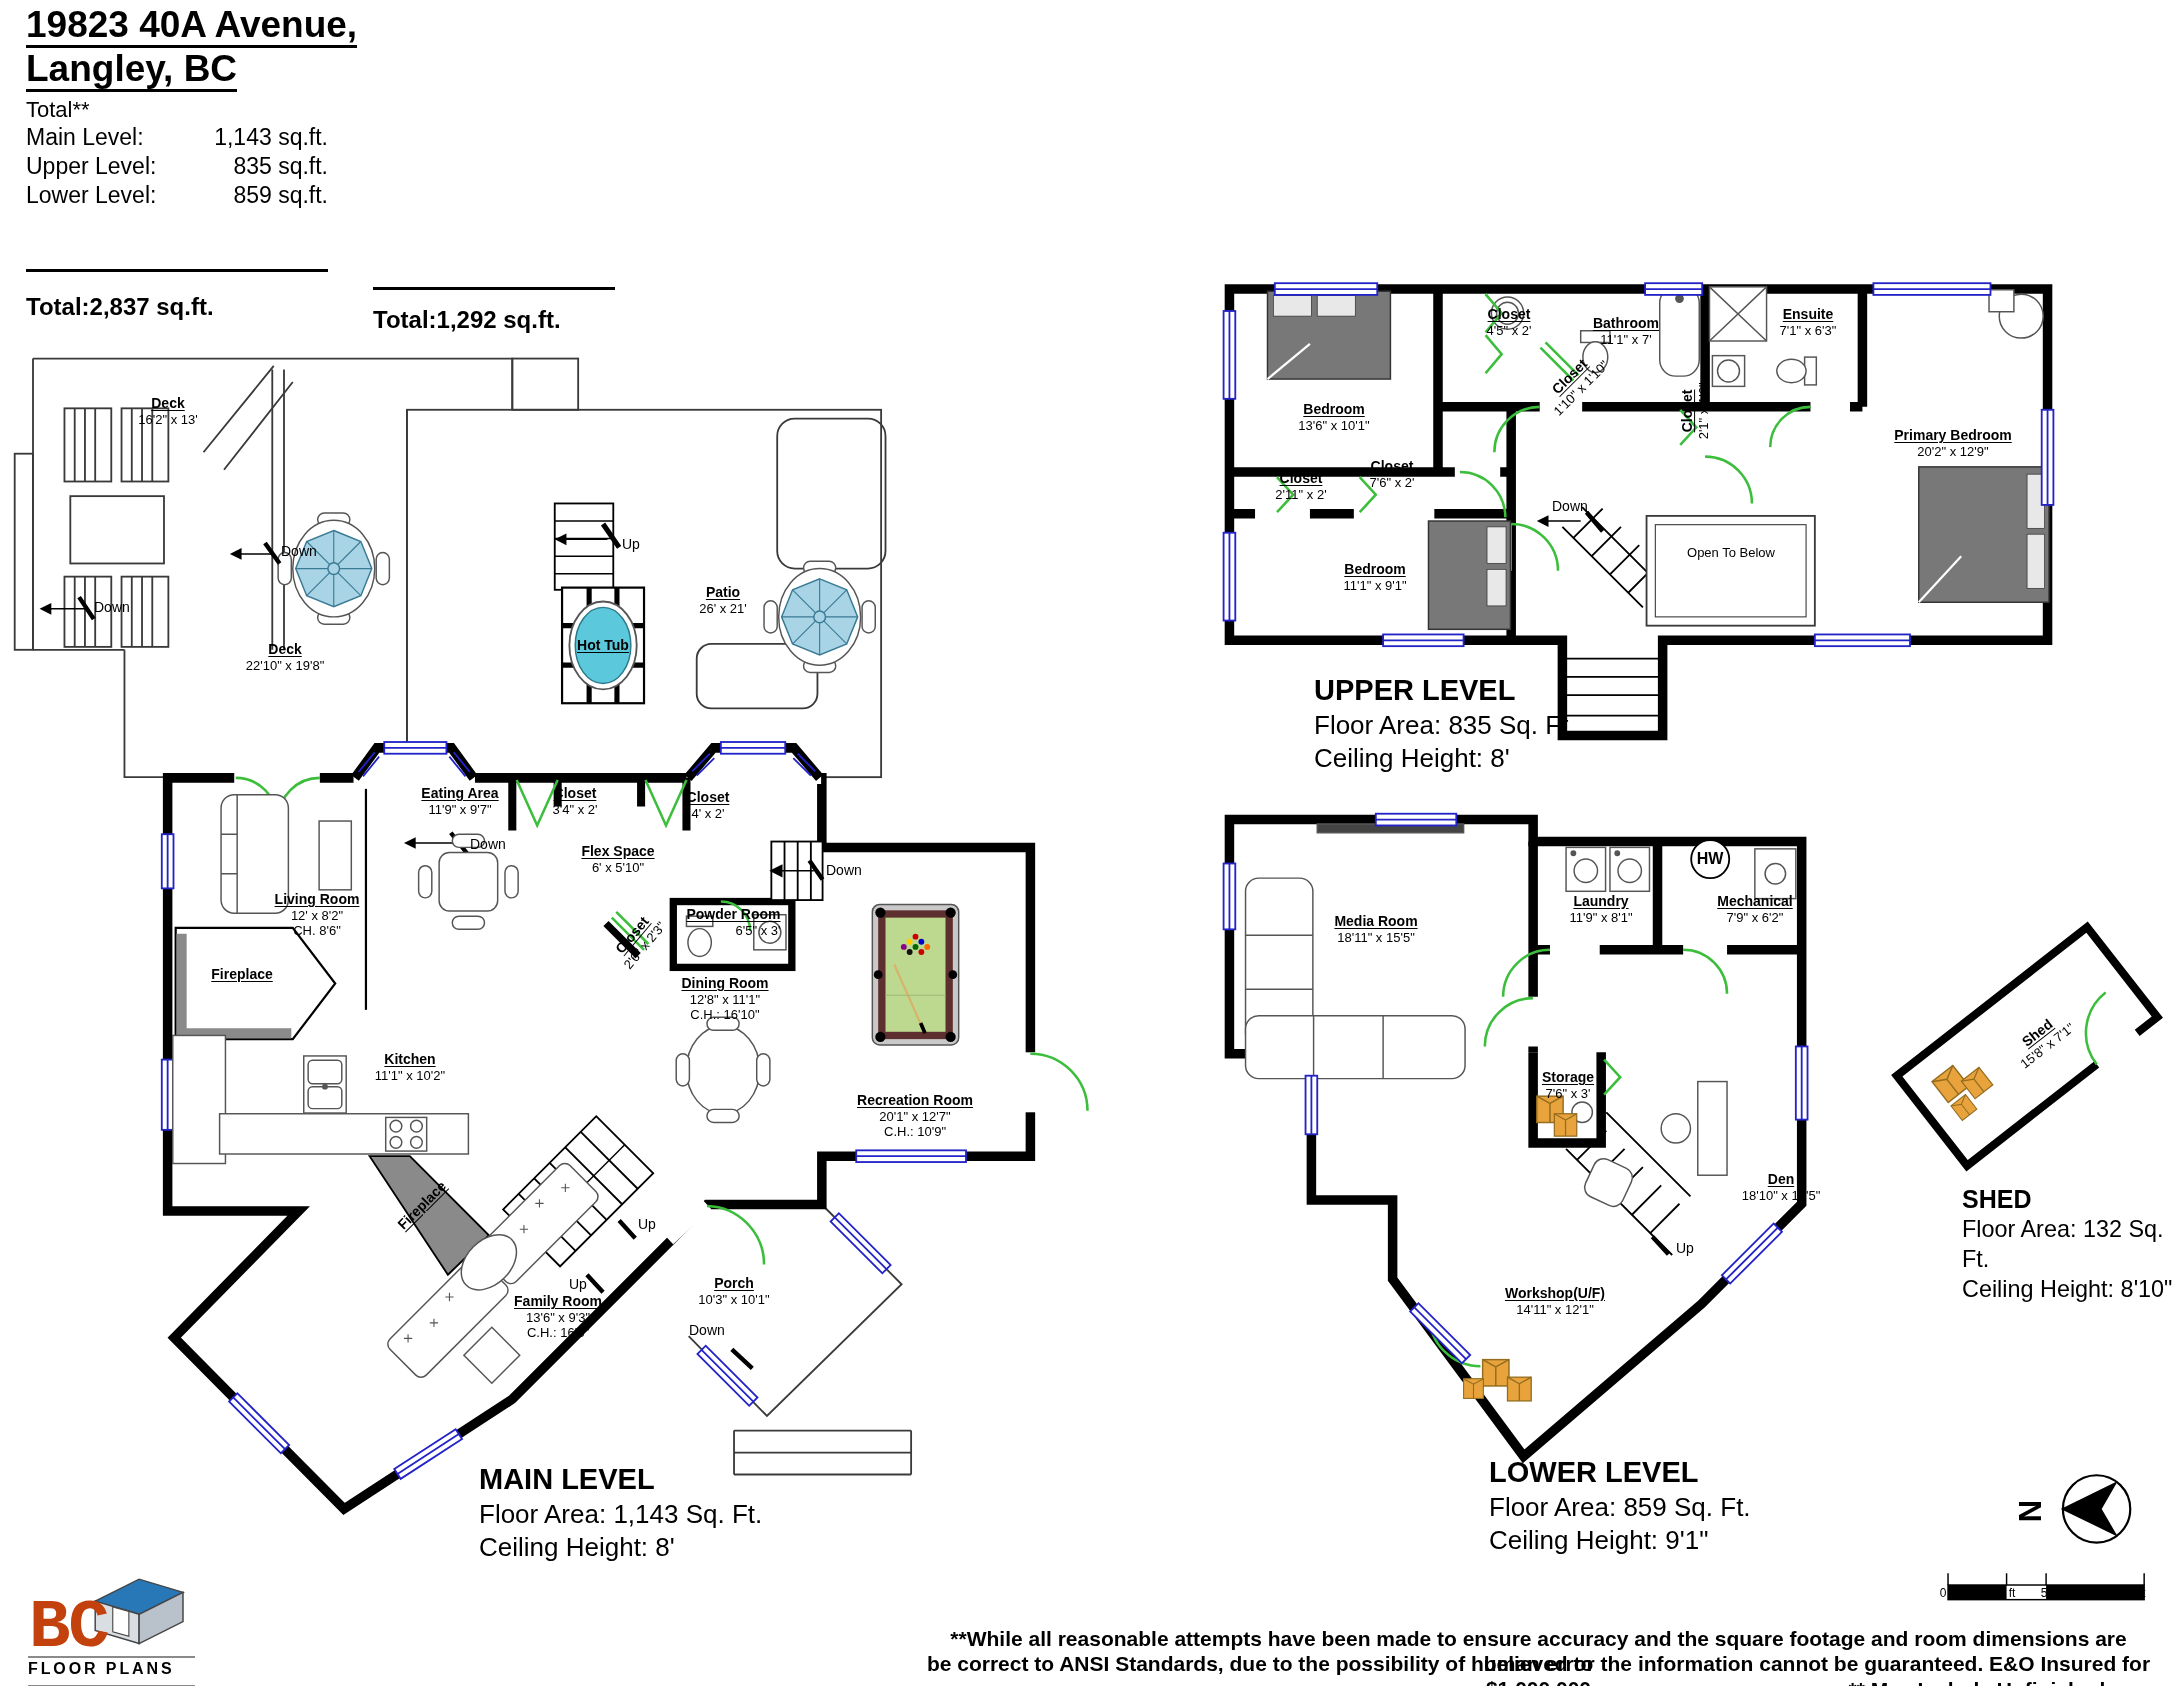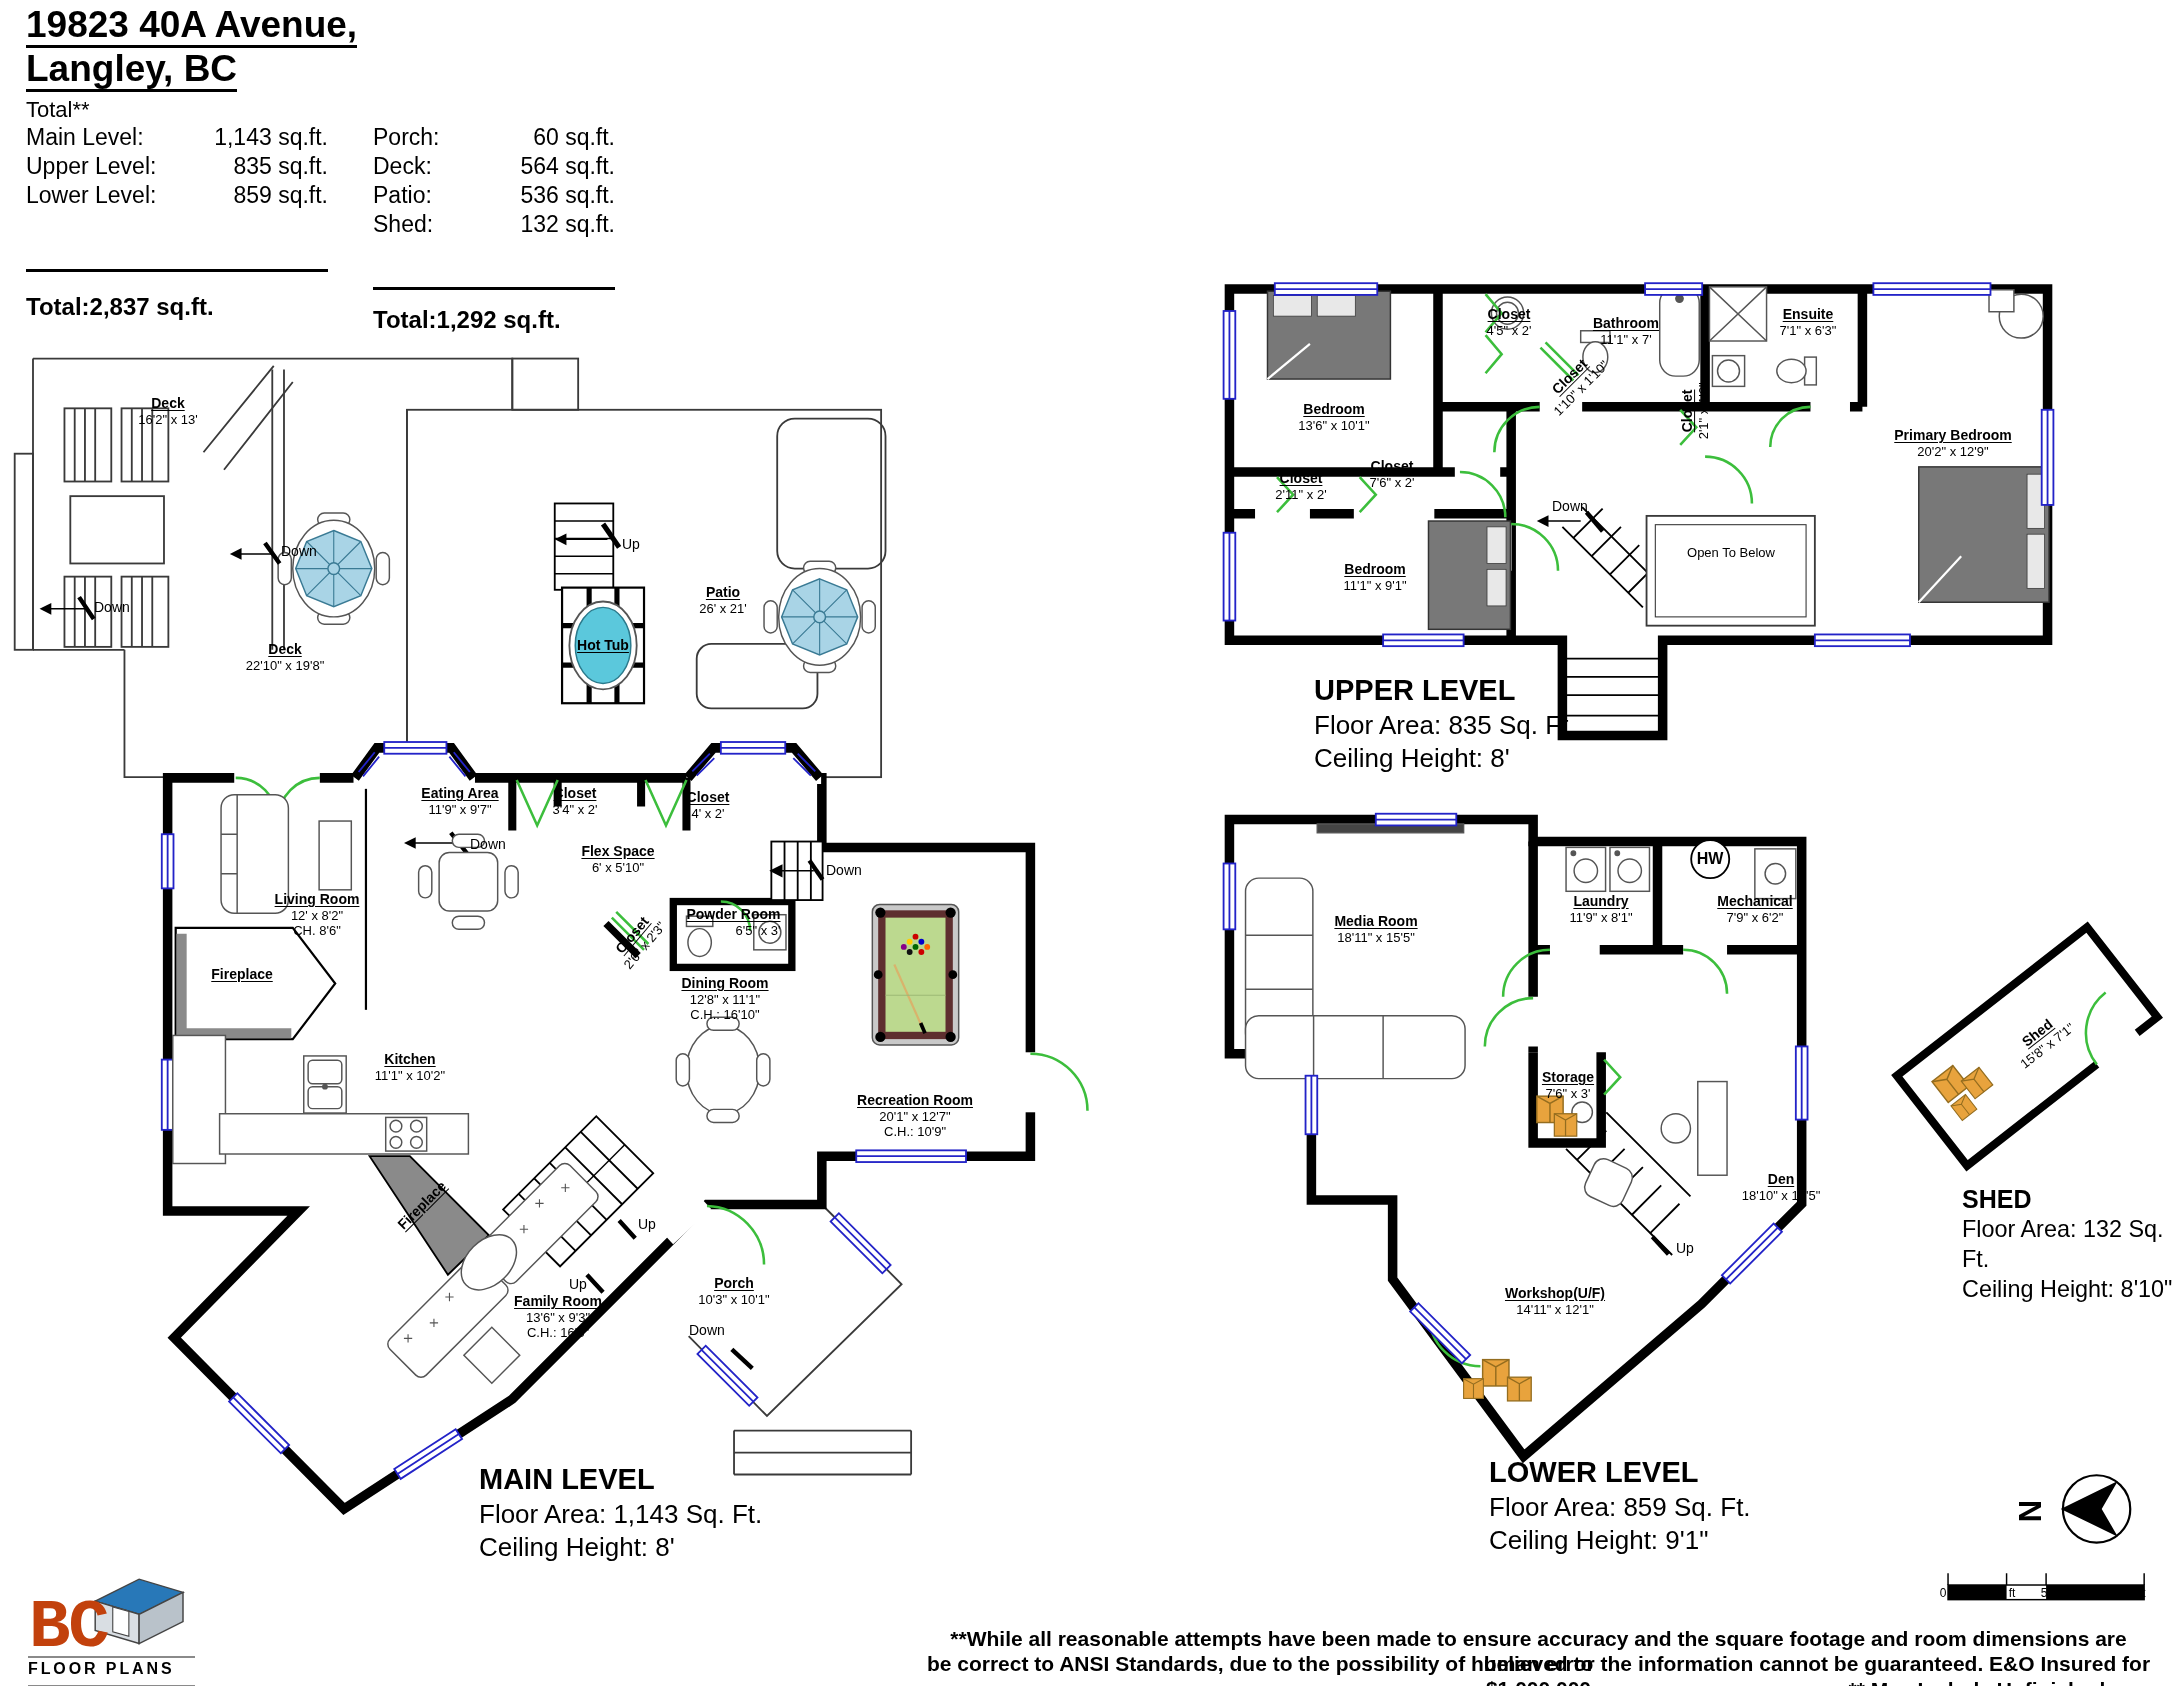--- a/index.html
+++ b/index.html
@@ -485,38 +485,20 @@
         <span>Lower Level:</span>
         <span>859 sq.ft.</span>
       </div>
 </div>
 <div class="divider" style="left:26px;top:269px;width:302px"></div>
 <div class="atotal" style="left:26px;top:293px;width:302px">
   <span>Total:</span>
   <span>2,837 sq.ft.</span>
 </div>
 
-<div class="atable" style="left:373px;top:123px;width:242px">
-  <div class="row">
-        <span>Porch:</span>
-        <span>60 sq.ft.</span>
-      </div>
-  <div class="row">
-        <span>Deck:</span>
-        <span>564 sq.ft.</span>
-      </div>
-  <div class="row">
-        <span>Patio:</span>
-        <span>536 sq.ft.</span>
-      </div>
-  <div class="row">
-        <span>Shed:</span>
-        <span>132 sq.ft.</span>
-      </div>
-</div>
 <div class="divider" style="left:373px;top:287px;width:242px"></div>
 <div class="atotal" style="left:373px;top:306px;width:242px">
   <span>Total:</span>
   <span>1,292 sq.ft.</span>
 </div>
 
 <div class="rl" style="left:168px;top:395px">
   <div class="rn">Deck</div>
   <div class="rd">16'2" x 13'</div>
 </div>

